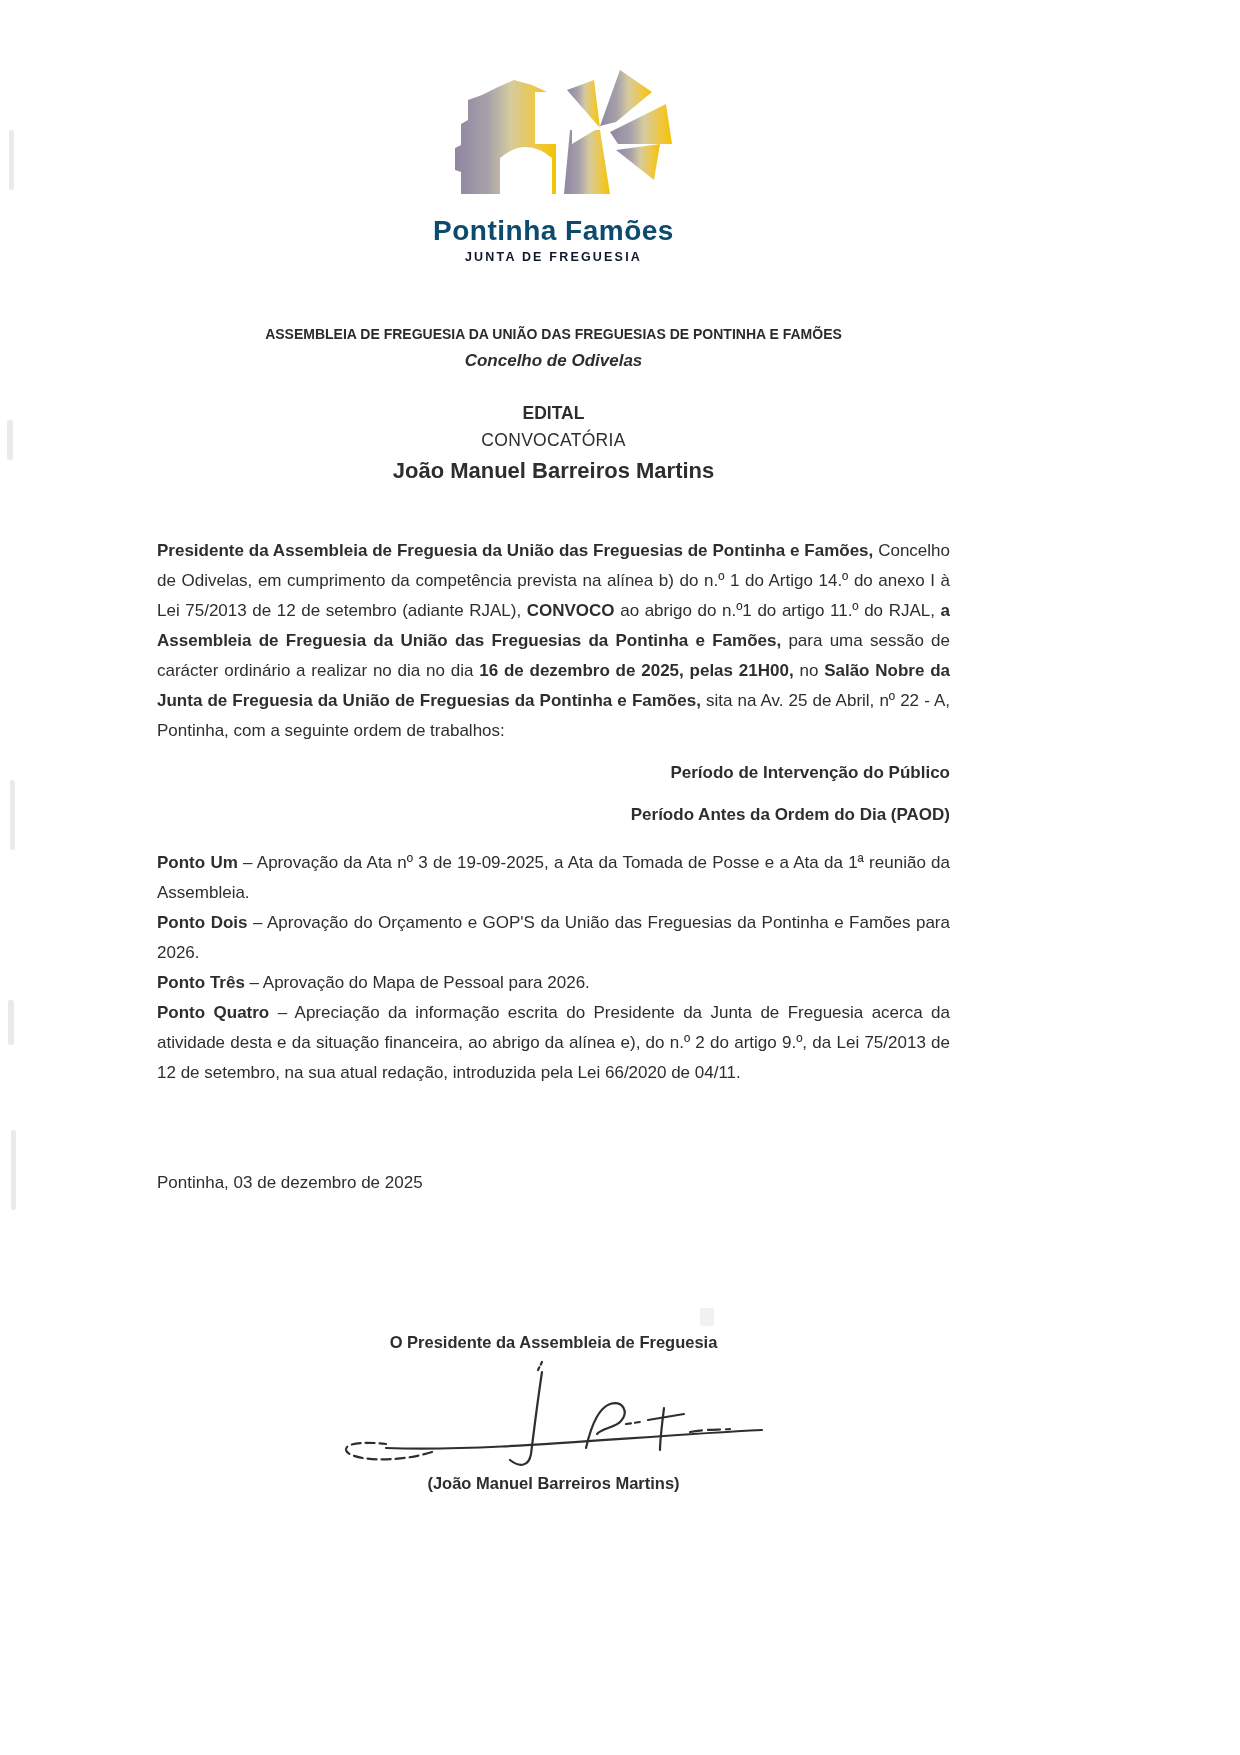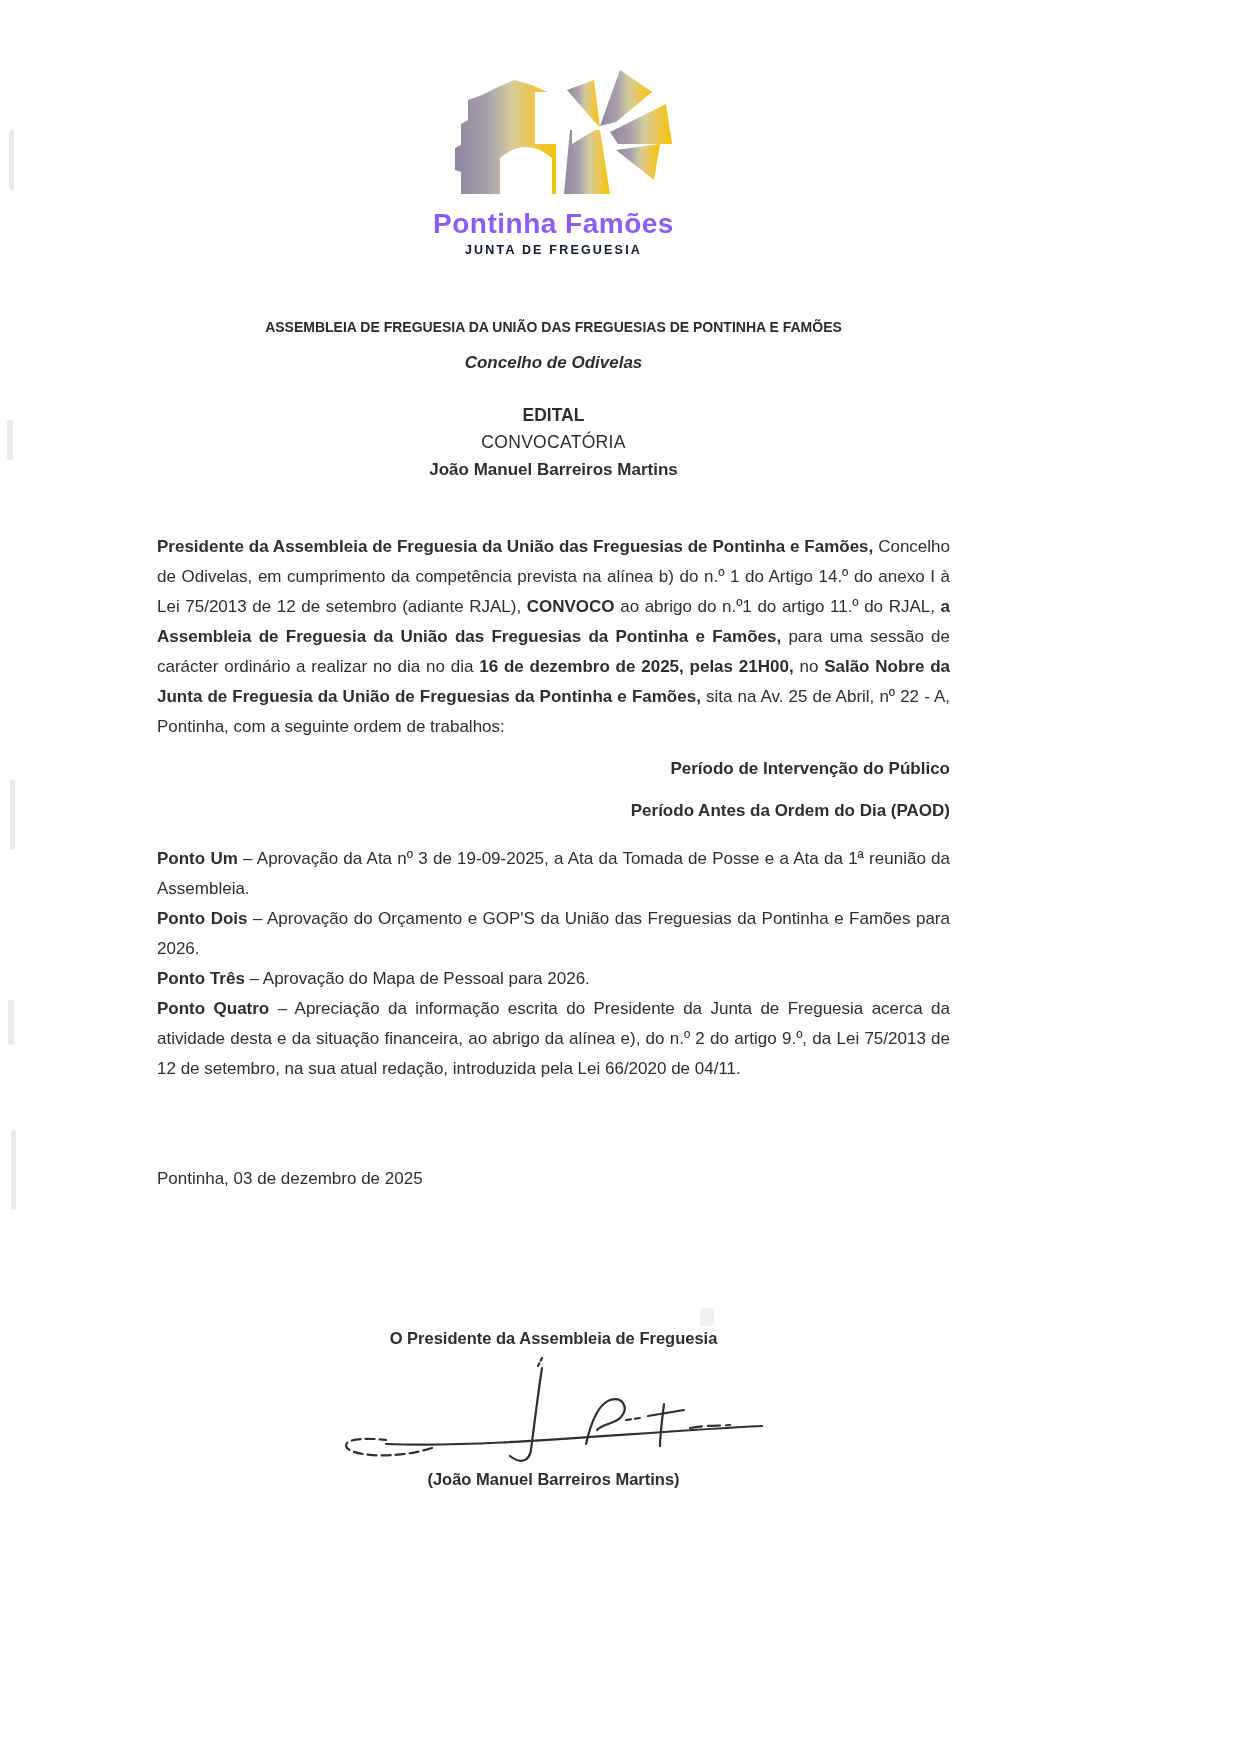--- a/index.html
+++ b/index.html
@@ -6,31 +6,31 @@
   body{
     width:1240px;height:1755px;background:#ffffff;position:relative;
     font-family:"Liberation Sans",sans-serif;color:#2e2e2e;
     -webkit-font-smoothing:antialiased;
   }
   .content{position:absolute;left:157px;top:0;width:793px;}
 
   
   .logo-block{text-align:center;margin-top:52px;}
   .logo-block svg{display:block;margin:0 auto;}
-  .org-name{font-size:28px;font-weight:bold;color:#8b5cf6;letter-spacing:.5px;margin-top:10px;}
+  .org-name{font-size:28px;font-weight:bold;color:#0c4a6e;letter-spacing:.5px;margin-top:17px;}
   .org-subtitle{font-size:12.5px;font-weight:bold;color:#0f172a;letter-spacing:2.2px;margin-top:3px;}
 
   
   .title-block{text-align:center;margin-top:62px;}
   .doc-title{font-size:14px;font-weight:bold;color:#2b2b2b;}
-  .doc-subtitle{font-size:17px;font-weight:bold;font-style:italic;margin-top:18px;}
+  .doc-subtitle{font-size:17px;font-weight:bold;font-style:italic;margin-top:9px;}
   .type-block{text-align:center;margin-top:32px;}
   .doc-type{font-size:17.5px;font-weight:bold;}
   .doc-subtype{font-size:17.5px;margin-top:6px;letter-spacing:.3px;}
-  .doc-author{font-size:17px;font-weight:bold;margin-top:7px;}
+  .doc-author{font-size:22px;font-weight:bold;margin-top:7px;}
 
   
   .para{font-size:17px;line-height:30px;text-align:justify;margin:0;}
   .intro{margin-top:52px;}
   .b{font-weight:bold;}
   .section-heading{font-size:17px;font-weight:bold;margin-top:12px;line-height:30px;text-align:right;}
   .agenda{margin-top:18px;}
   .agenda .para{text-align:justify;}
   .place-date{font-size:17px;margin-top:80px;line-height:30px;}
 

